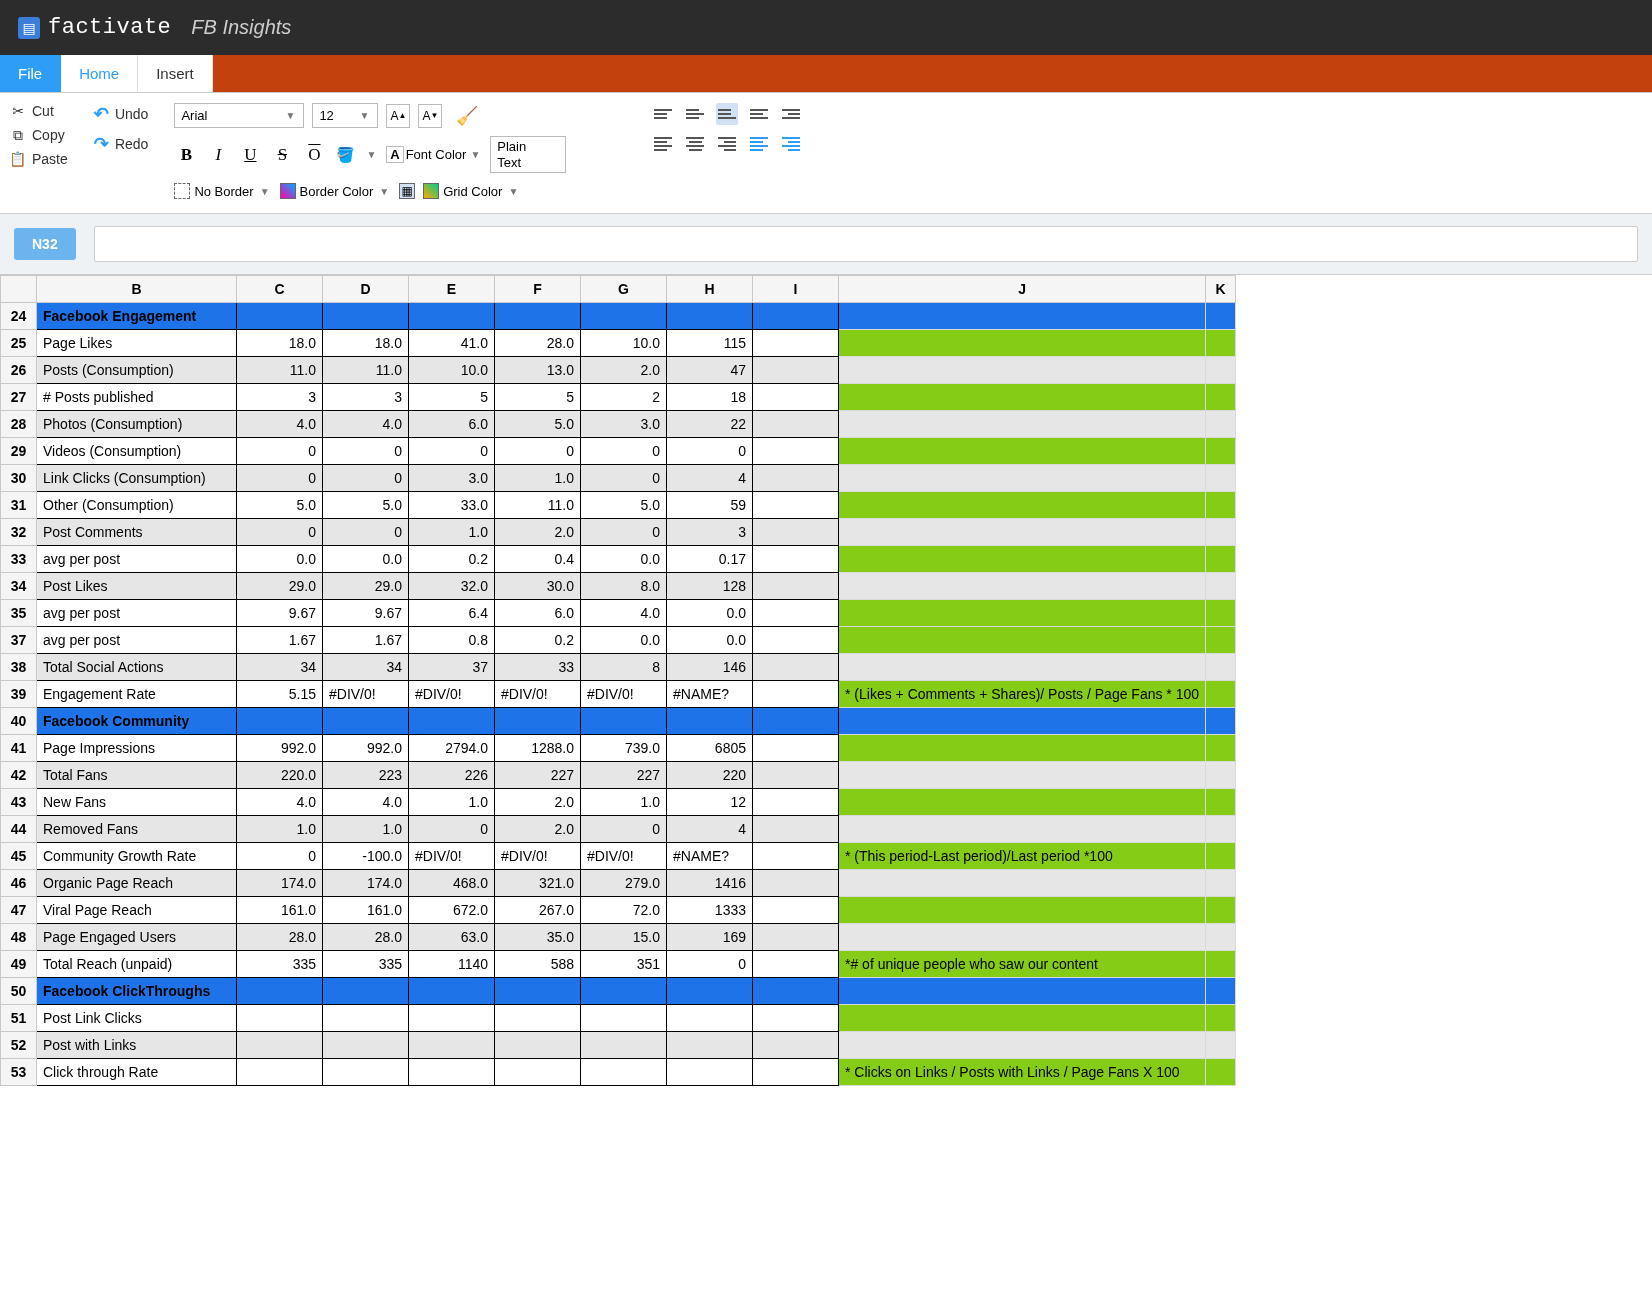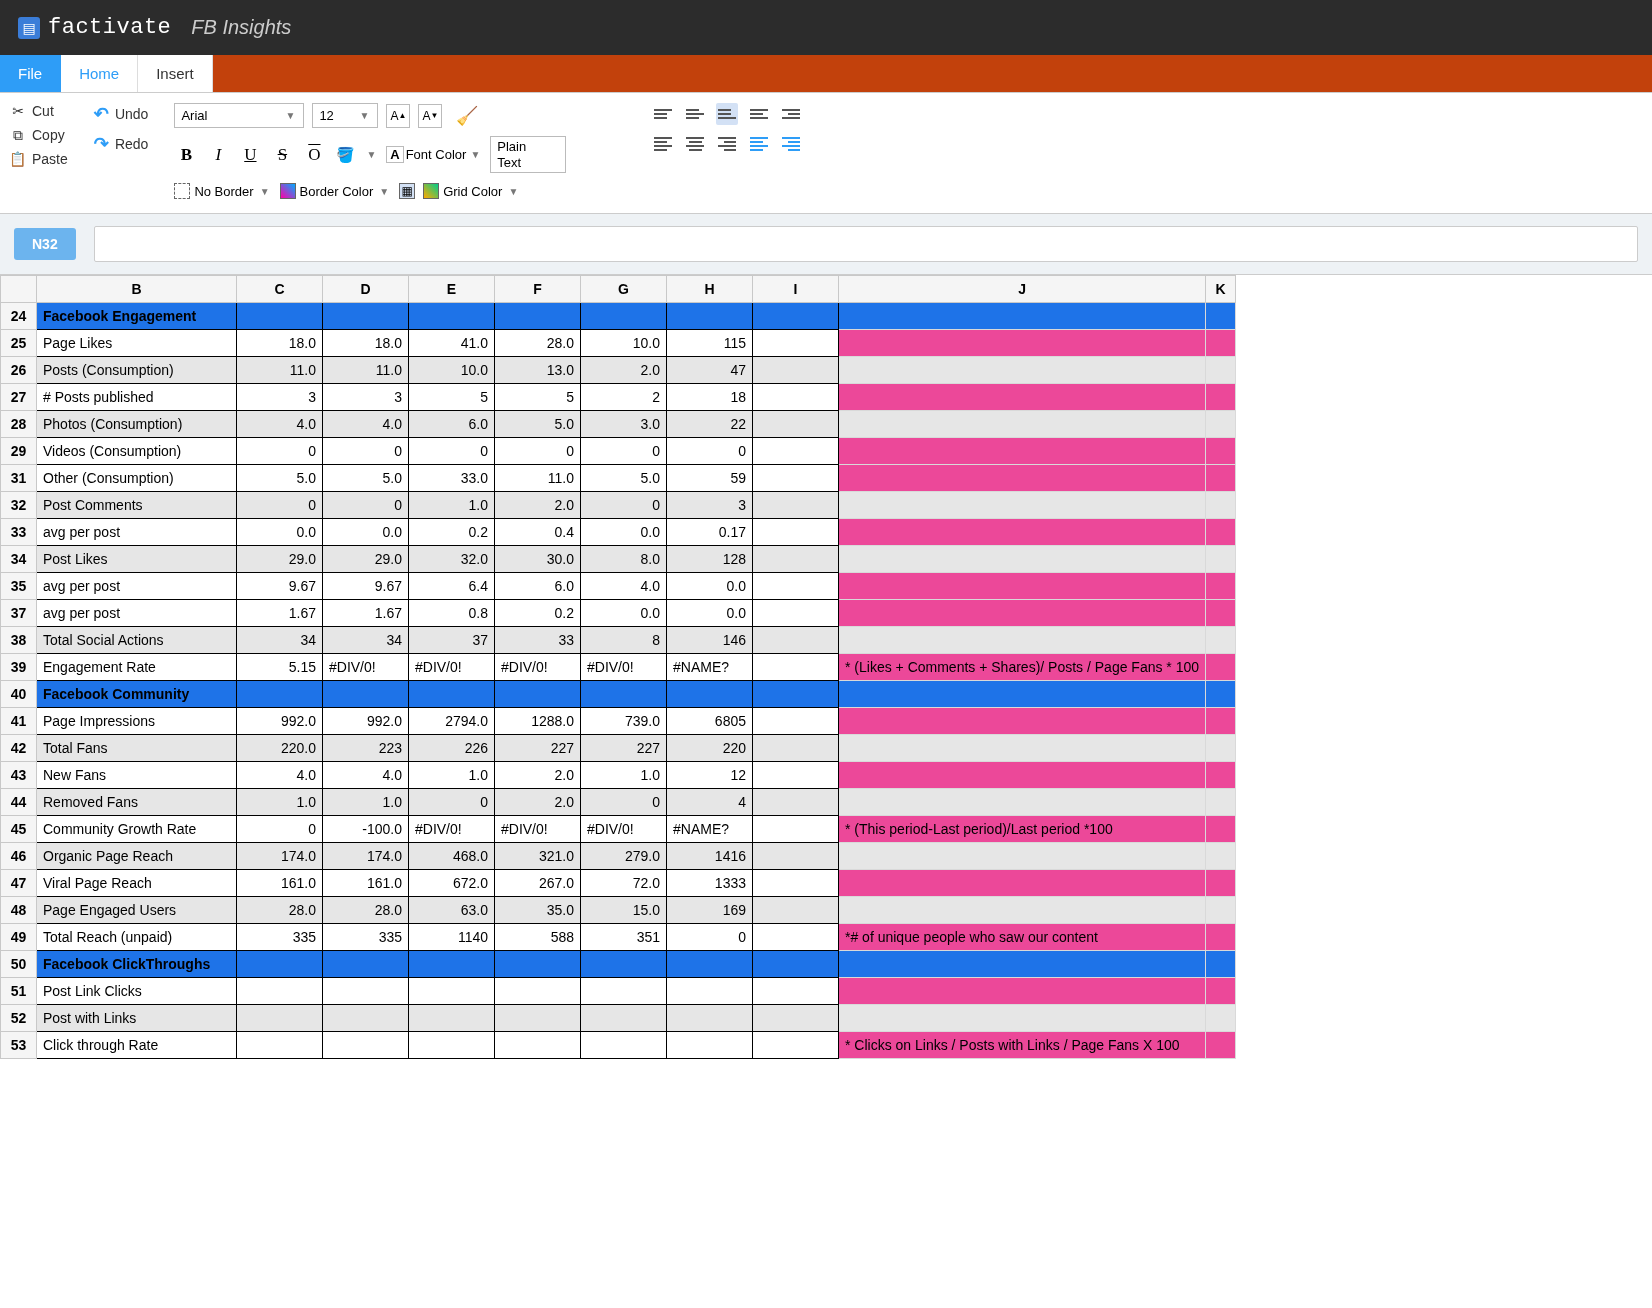--- a/index.html
+++ b/index.html
@@ -65,21 +65,21 @@
   th.col-hdr { background:#f5f5f5; font-weight:bold; text-align:center; position:sticky; top:0; border:1px solid #bbb;}
   th.row-hdr { background:#f5f5f5; font-weight:bold; text-align:center; width:36px; border:1px solid #bbb;}
   th.corner { background:#f5f5f5; width:36px; border:1px solid #bbb;}
   
   col.cB{width:200px;} col.cC,col.cD,col.cE,col.cF,col.cG,col.cH,col.cI{width:86px;} col.cJ{width:314px;} col.cK{width:30px;}
 
   td.cell { padding:0 6px; text-align:right; }
   td.cell.lbl { text-align:left; font-weight:normal; }
   td.cell.note { text-align:left; }
   tr.shade td.cell { background:#e6e6e6; }
-  td.cell.outside { border-color:#d9d9d9; background:#ec4899;}
+  td.cell.outside { border-color:#d9d9d9; background:#84cc16;}
   tr.section td.cell { background:#1e73e8; color:#000; font-weight:bold; text-align:left;}
   
   td.dcell { border:1px solid #000 !important; }
 </style>
 </head>
 <body>
 
 <div class="topbar">
   <div class="logo-block">
     <span class="logo-icon">▤</span>
@@ -344,20 +344,33 @@
           <td class="cell dcell" style="text-align: right;">0</td>
           <td class="cell dcell" style="text-align: right;">0</td>
           <td class="cell dcell" style="text-align: right;">0</td>
           <td class="cell dcell" style="text-align: right;">0</td>
           <td class="cell dcell" style="text-align: right;">0</td>
           <td class="cell dcell" style="text-align: right;">0</td>
           <td class="cell dcell"></td>
           <td class="cell outside note"></td>
           <td class="cell outside"></td>
         </tr>
+        <tr class="shade">
+          <th class="row-hdr">30</th>
+          <td class="cell dcell lbl">Link Clicks (Consumption)</td>
+          <td class="cell dcell" style="text-align: right;">0</td>
+          <td class="cell dcell" style="text-align: right;">0</td>
+          <td class="cell dcell" style="text-align: right;">3.0</td>
+          <td class="cell dcell" style="text-align: right;">1.0</td>
+          <td class="cell dcell" style="text-align: right;">0</td>
+          <td class="cell dcell" style="text-align: right;">4</td>
+          <td class="cell dcell"></td>
+          <td class="cell outside note"></td>
+          <td class="cell outside"></td>
+        </tr>
         <tr>
           <th class="row-hdr">31</th>
           <td class="cell dcell lbl">Other (Consumption)</td>
           <td class="cell dcell" style="text-align: right;">5.0</td>
           <td class="cell dcell" style="text-align: right;">5.0</td>
           <td class="cell dcell" style="text-align: right;">33.0</td>
           <td class="cell dcell" style="text-align: right;">11.0</td>
           <td class="cell dcell" style="text-align: right;">5.0</td>
           <td class="cell dcell" style="text-align: right;">59</td>
           <td class="cell dcell"></td>

